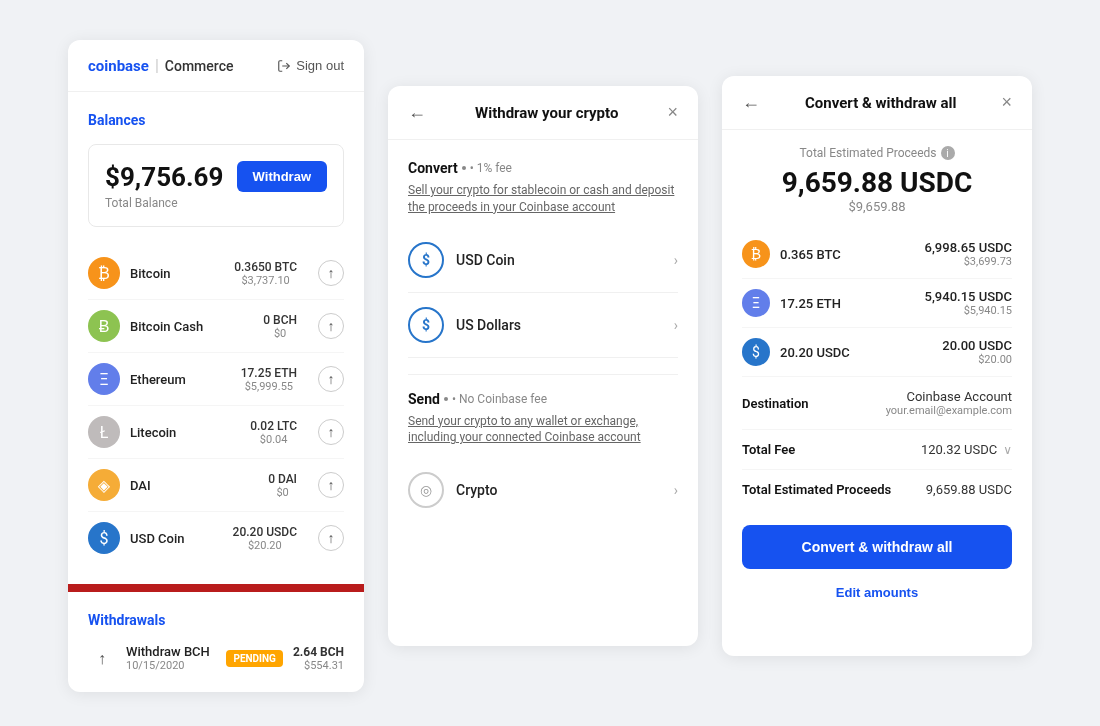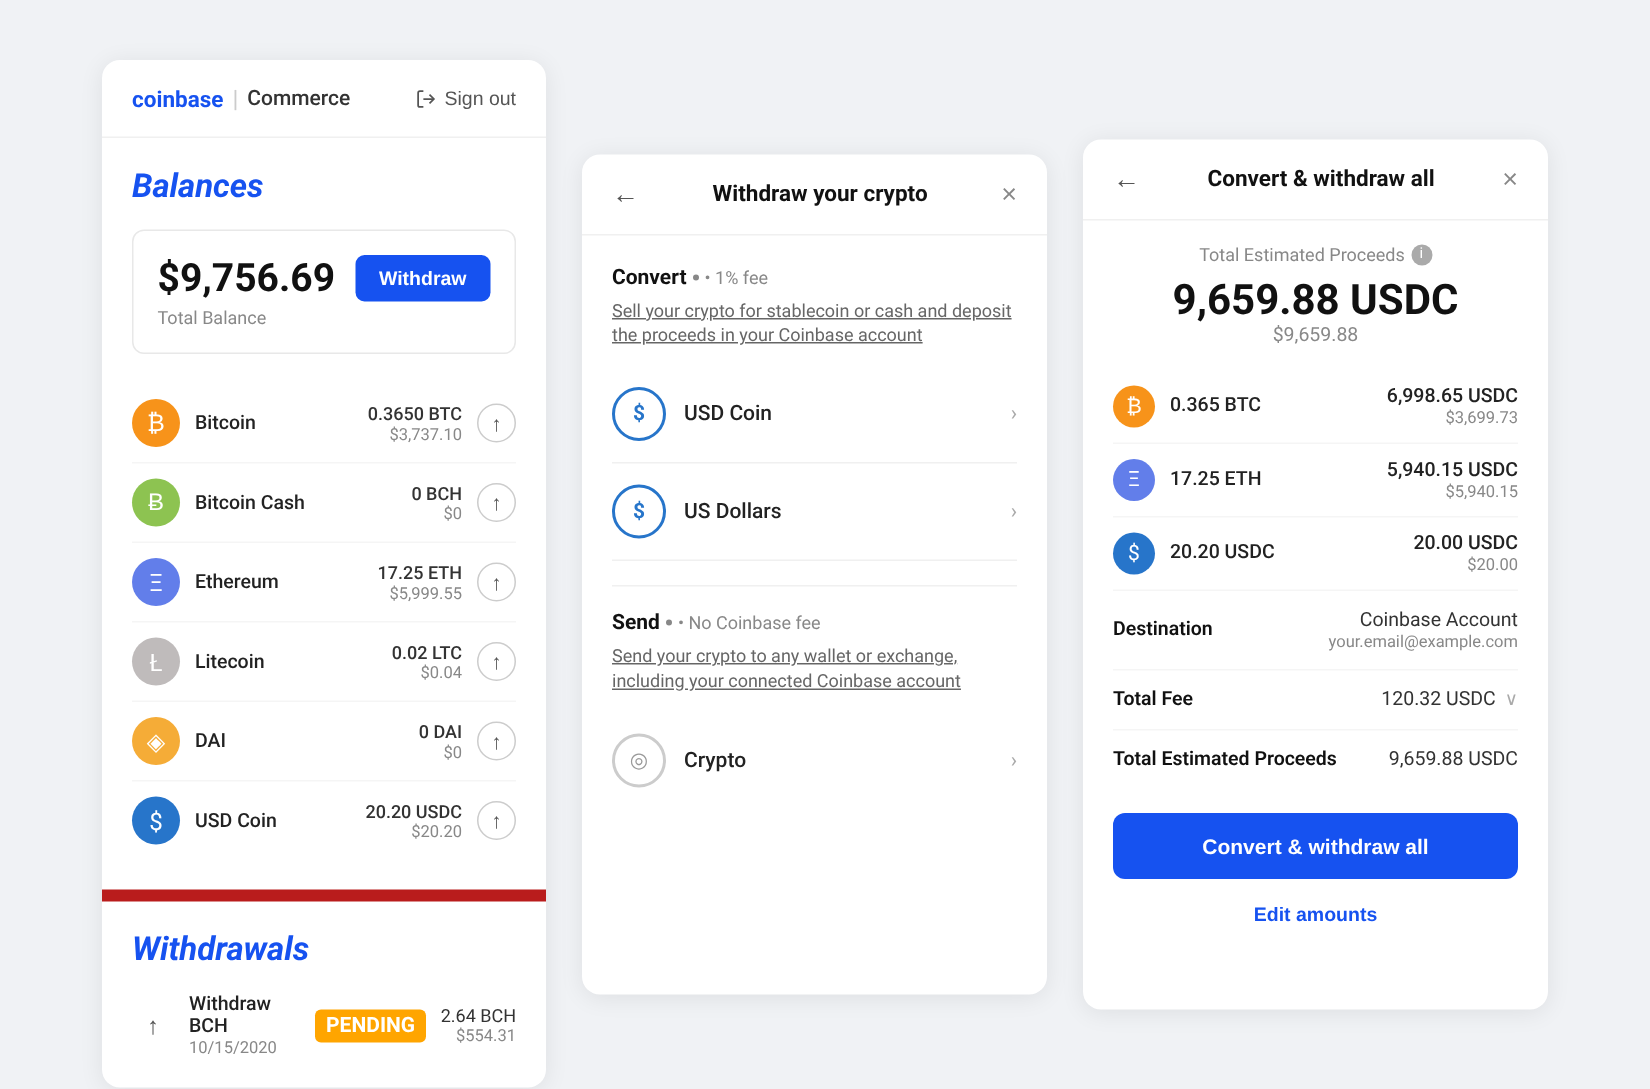--- a/index.html
+++ b/index.html
@@ -69,25 +69,24 @@
       cursor: pointer;
       background: none;
       border: none;
     }
 
     .panel-1-body {
       padding: 20px;
     }
 
     .section-title {
-      font-size: 22px;
+      font-size: 14px;
       font-weight: 700;
       color: #1652F0;
       margin-bottom: 16px;
-      font-style: italic;
     }
 
     .balance-box {
       background: #fff;
       border: 1px solid #e8e8e8;
       border-radius: 8px;
       padding: 16px;
       margin-bottom: 20px;
     }
 
@@ -150,22 +149,22 @@
     .coin-icon.usdc { background: #2775CA; color: #fff; }
 
     .coin-name {
       font-size: 13px;
       font-weight: 500;
       color: #222;
       flex: 1;
     }
 
     .coin-balance {
-      text-align: right;
-      margin-right: 10px;
+      text-align: center;
+      margin-right: 21px;
     }
 
     .coin-balance-amount {
       font-size: 12px;
       color: #333;
       font-weight: 500;
     }
 
     .coin-balance-usd {
       font-size: 11px;
@@ -219,33 +218,33 @@
     }
 
     .withdrawal-date {
       font-size: 11px;
       color: #888;
     }
 
     .pending-badge {
       background: #FFA500;
       color: #fff;
-      font-size: 14px;
+      font-size: 10px;
       font-weight: 700;
       padding: 3px 7px;
       border-radius: 4px;
     }
 
     .withdrawal-amount {
       text-align: right;
     }
 
     .withdrawal-crypto {
       font-size: 12px;
-      font-weight: 400;
+      font-weight: 700;
       color: #333;
     }
 
     .withdrawal-usd {
       font-size: 11px;
       color: #888;
     }
 
     
     .panel-2 {

